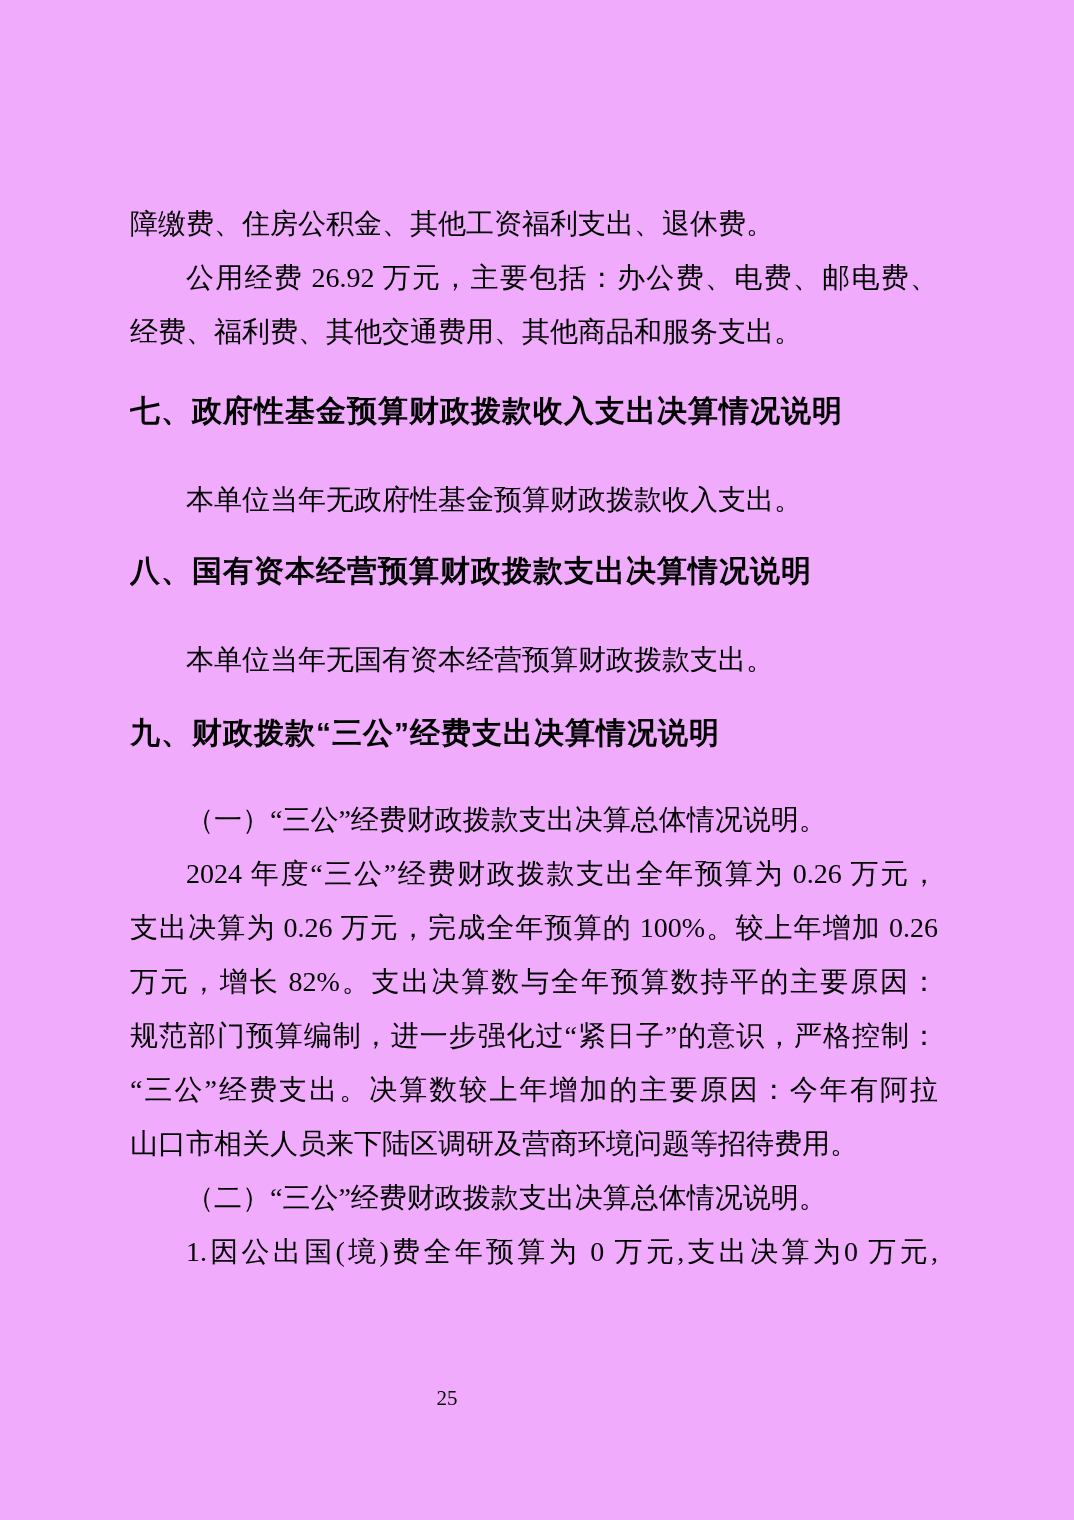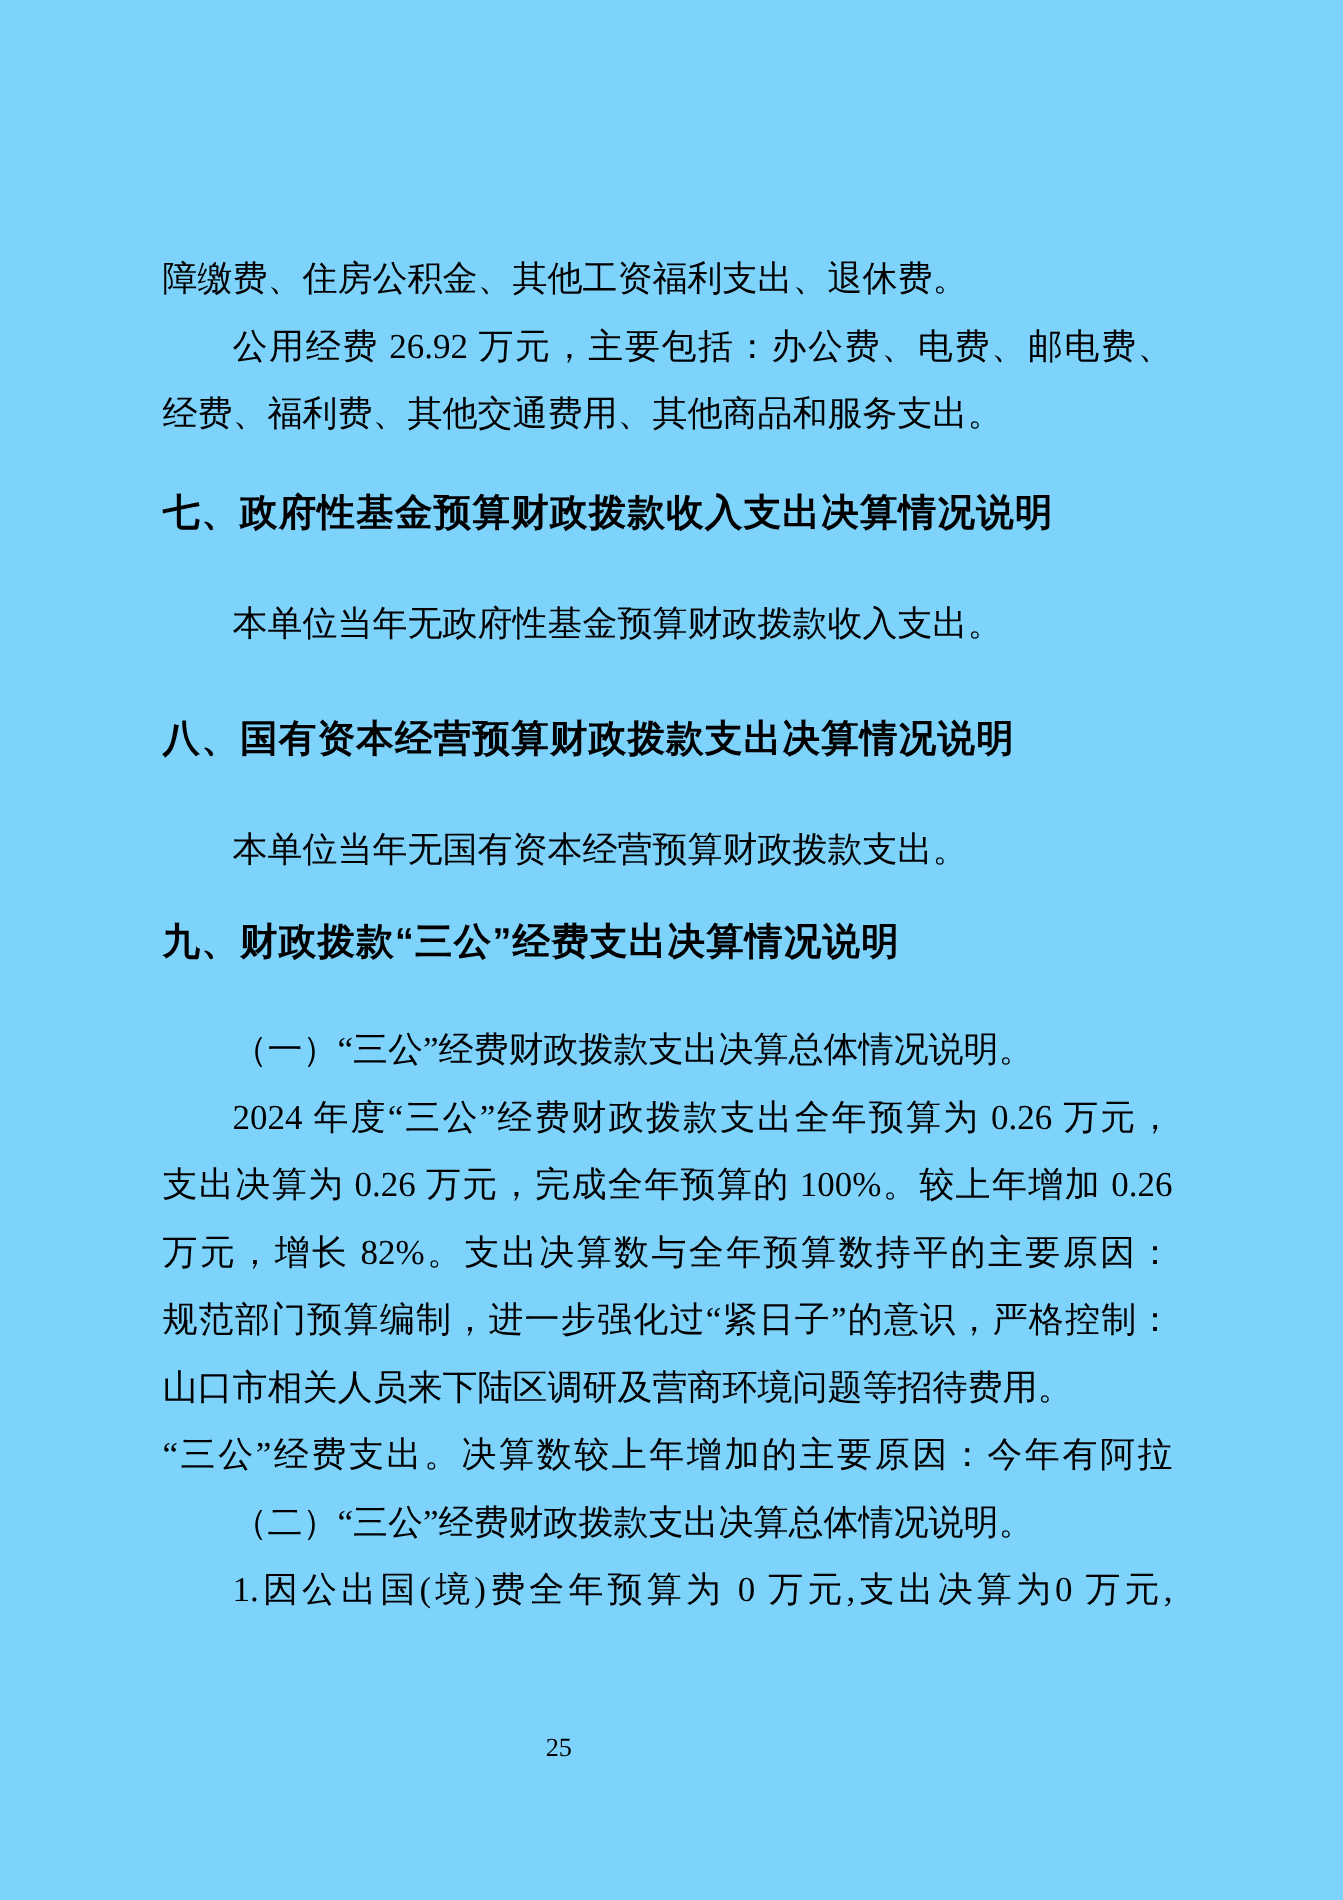--- a/index.html
+++ b/index.html
@@ -4,21 +4,21 @@
 <style>
   html, body {
     margin: 0;
     padding: 0;
     background: #ffffff;
   }
   .page {
     position: relative;
     width: 1074px;
     height: 1520px;
-    background: #7dd3fc;
+    background: #f0abfc;
     overflow: hidden;
     font-family: "Liberation Serif", "DejaVu Serif", serif;
     color: #000000;
   }
   .content {
     position: absolute;
     left: 130px;
     top: 197px;
     width: 808px;
   }
@@ -45,21 +45,21 @@
     font-weight: 700;
     font-size: 30px;
     line-height: 40px;
     height: 40px;
     color: #000000;
     letter-spacing: 1px;
     white-space: nowrap;
     overflow: hidden;
   }
   .h-seven  { margin-top: 32px; }
-  .h-eight  { margin-top: 45px; }
+  .h-eight  { margin-top: 24px; }
   .h-nine   { margin-top: 26px; }
   .after-heading { margin-top: 42px; }
   .sub-title { margin-top: 40px; }
   .page-number {
     position: absolute;
     left: 0;
     top: 1385px;
     width: 894px;
     text-align: center;
     font-size: 21px;
@@ -86,22 +86,22 @@
     <div class="bline end indent after-heading">本单位当年无国有资本经营预算财政拨款支出。</div>
 
     <div class="heading h-nine">九、财政拨款“三公”经费支出决算情况说明</div>
 
     <div class="bline end indent sub-title">（一）“三公”经费财政拨款支出决算总体情况说明。</div>
 
     <div class="bline fill indent">2024 年度“三公”经费财政拨款支出全年预算为 0.26 万元，</div>
     <div class="bline fill">支出决算为 0.26 万元，完成全年预算的 100%。较上年增加 0.26</div>
     <div class="bline fill">万元，增长 82%。支出决算数与全年预算数持平的主要原因：</div>
     <div class="bline fill">规范部门预算编制，进一步强化过“紧日子”的意识，严格控制：</div>
+    <div class="bline fill">“三公”经费支出。决算数较上年增加的主要原因：今年有阿拉</div>
     <div class="bline end">山口市相关人员来下陆区调研及营商环境问题等招待费用。</div>
-    <div class="bline fill">“三公”经费支出。决算数较上年增加的主要原因：今年有阿拉</div>
 
     <div class="bline end indent">（二）“三公”经费财政拨款支出决算总体情况说明。</div>
 
     <div class="bline fill indent">1.因公出国(境)费全年预算为 0 万元,支出决算为0 万元,</div>
 
   </div>
 
   <div class="page-number">25</div>
 </div>
 

